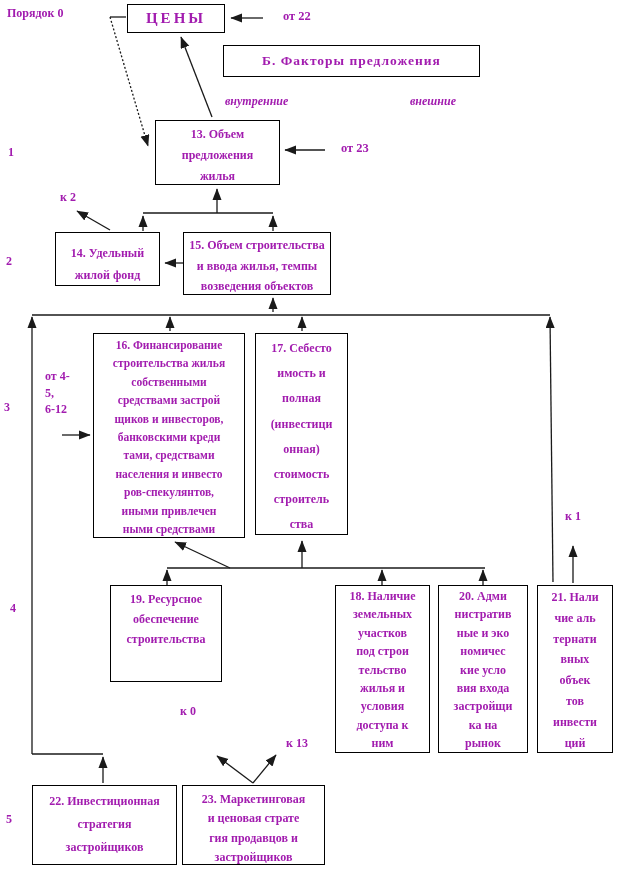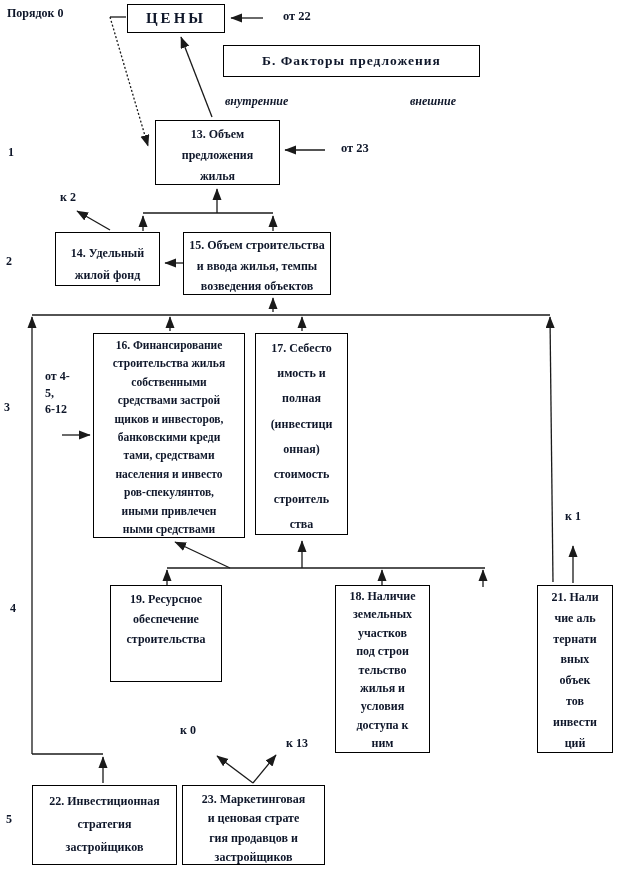--- a/index.html
+++ b/index.html
@@ -1,18 +1,18 @@
 <!DOCTYPE html>
 <html><head>
 <meta charset="utf-8">
 <style>
   html,body{margin:0;padding:0;background:#fff;}
   .canvas{
     position:relative;width:617px;height:870px;background:#ffffff;
-    font-family:"Liberation Serif","DejaVu Serif",serif;font-weight:bold;color:#0f172a;
+    font-family:"Liberation Serif","DejaVu Serif",serif;font-weight:bold;color:#a21caf;
     overflow:hidden;
   }
   .wires{position:absolute;left:0;top:0;}
   .box{
     position:absolute;border:1.6px solid #000;background:#fff;box-sizing:border-box;
     text-align:center;white-space:pre-line;font-size:12px;
   }
   .lbl{
     position:absolute;white-space:pre-line;font-size:12px;line-height:13px;
   }
@@ -110,21 +110,21 @@
 
   <div class="box prices" style="left:127px;top:4px;width:98px;height:29px;">ЦЕНЫ</div>
   <div class="lbl" style="left:283px;top:10px;font-size:12.5px;">от 22</div>
   <div class="box section" style="left:223px;top:45px;width:257px;height:32px;">Б. Факторы предложения</div>
   <div class="lbl it" style="left:218px;top:95px;margin-left:7px;">внутренние</div>
   <div class="lbl it" style="left:410px;top:95px;">внешние</div>
   <div class="lbl" style="left:341px;top:142px;font-size:12.5px;">от 23</div>
 
   <div class="lbl" style="left:60px;top:191px;">к 2</div>
   <div class="lbl" style="left:565px;top:510px;">к 1</div>
-  <div class="lbl" style="left:180px;top:724px;">к 0</div>
+  <div class="lbl" style="left:180px;top:705px;">к 0</div>
   <div class="lbl" style="left:286px;top:737px;">к 13</div>
   <div class="lbl" style="left:45px;top:368px;line-height:16.5px;">от 4-
 5,
 6-12</div>
 
   <div class="box" style="left:155px;top:120px;width:125px;height:65px;line-height:21px;padding-top:3px;">13. Объем
 предложения
 жилья</div>
   <div class="box" style="left:55px;top:232px;width:105px;height:54px;line-height:22px;padding-top:9px;">14. Удельный
 жилой фонд</div>
@@ -155,20 +155,29 @@
 строительства</div>
   <div class="box" style="left:335px;top:585px;width:95px;height:168px;line-height:18.4px;padding-top:1px;">18. Наличие
 земельных
 участков
 под строи
 тельство
 жилья и
 условия
 доступа к
 ним</div>
+  <div class="box" style="left:438px;top:585px;width:90px;height:168px;line-height:18.4px;padding-top:1px;">20. Адми
+нистратив
+ные и эко
+номичес
+кие усло
+вия входа
+застройщи
+ка  на
+рынок</div>
   <div class="box" style="left:537px;top:585px;width:76px;height:168px;line-height:20.8px;padding-top:1px;">21. Нали
 чие аль
 тернати
 вных
 объек
 тов
 инвести
 ций</div>
   <div class="box" style="left:32px;top:785px;width:145px;height:80px;line-height:23px;padding-top:4px;">22. Инвестиционная
 стратегия

